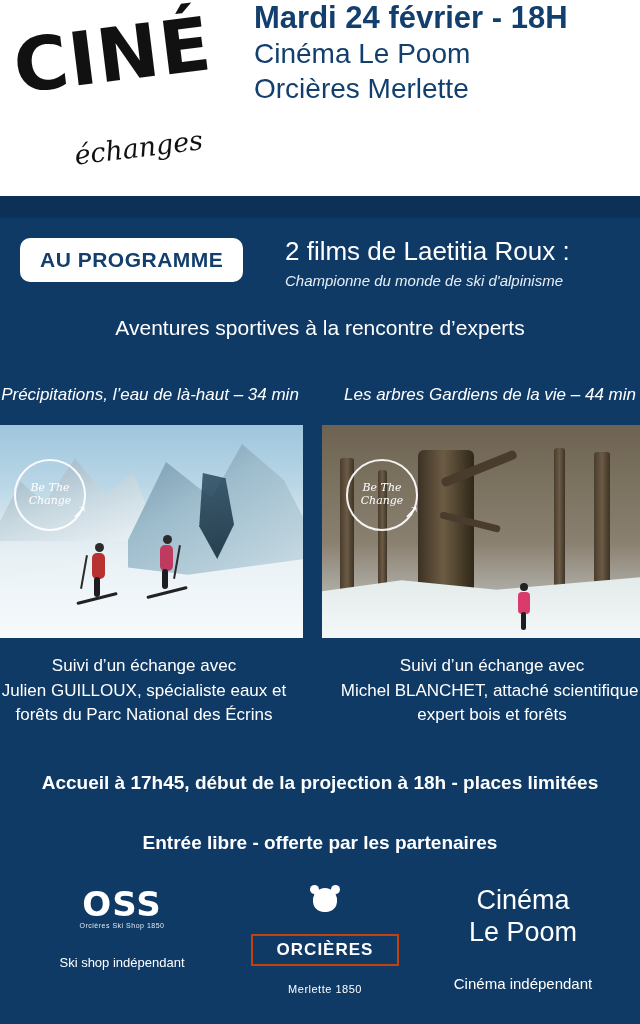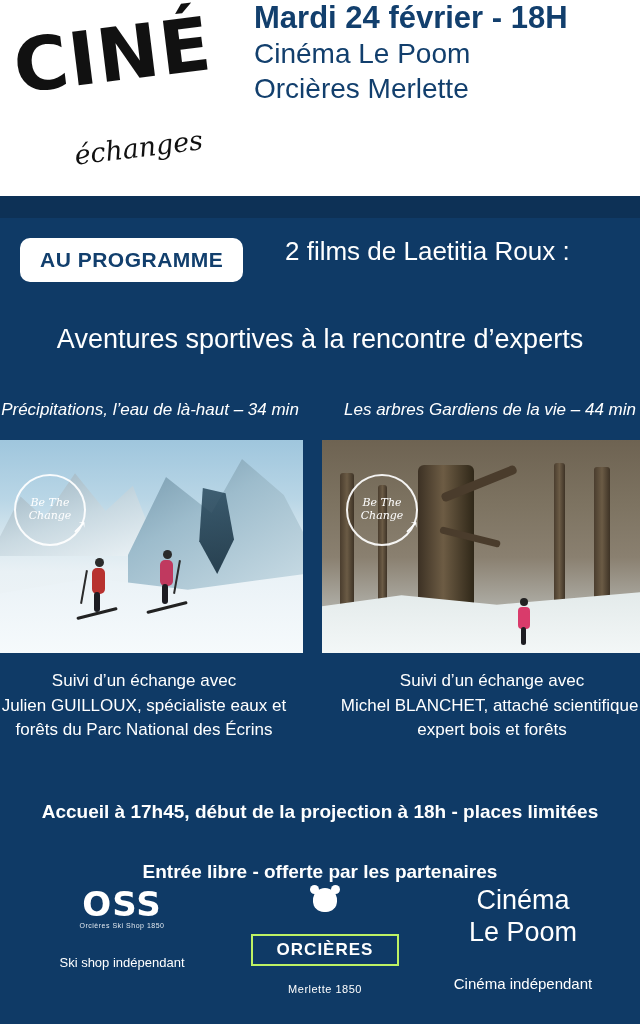--- a/index.html
+++ b/index.html
@@ -110,22 +110,22 @@
   .films-sub {
     position: absolute;
     left: 285px; top: 76px;
     font-size: 15px;
     font-style: italic;
     color: #e8eef5;
     white-space: nowrap;
   }
 
   .tagline {
-    margin-top: 8px;
-    font-size: 27px;
+    margin-top: 0;
+    font-size: 21px;
     color: #ffffff;
   }
 
   
   .film-titles {
     position: relative;
     margin-top: 45px;
     height: 26px;
   }
   .film-title {
@@ -228,21 +228,21 @@
   .captions { position: relative; margin-top: 16px; height: 100px; }
   .caption {
     position: absolute; top: 0;
     font-size: 17px; line-height: 1.45; color: #ffffff;
   }
   .cap-left  { left: -26px; width: 340px; text-align: center; }
   .cap-right { left: 322px; width: 340px; text-align: center; }
 
   
   .info1 {
-    margin-top: 32px;
+    margin-top: 18px;
     font-size: 19px; font-weight: bold; color: #ffffff;
     white-space: nowrap;
   }
   .info2 {
     margin-top: 38px;
     font-size: 19px; font-weight: bold; color: #ffffff;
   }
 
   
   .footer {
@@ -263,21 +263,21 @@
   .oss-sub { font-size: 7px; letter-spacing: .5px; margin-top: -2px; color:#dfe7ef;}
   .oss-note { font-size: 13px; margin-top: 26px; }
 
   .orc-badge {
     width: 112px; height: 56px;
     margin: 0 auto;
     display: flex; align-items: center; justify-content: center;
     color: #ffffff;
   }
   .orc-name {
-    border: 2px solid #bef264;
+    border: 2px solid #c2410c;
     padding: 4px 24px;
     font-weight: bold; font-size: 17px; letter-spacing: 1px;
   }
   .orc-sub { font-size: 11px; margin-top: 5px; letter-spacing: .5px; }
 
   .poom-name { font-size: 27px; line-height: 1.2; }
   .poom-note { font-size: 15px; margin-top: 26px; }
 
   .bear {
     position: relative;
@@ -302,20 +302,21 @@
       <div class="header-line3">Orcières Merlette</div>
     </div>
   </div>
 
   <div class="blue-body">
     <div class="band-top"></div>
 
     <div class="programme-row">
       <div class="badge">AU PROGRAMME</div>
       <div class="films-title">2 films de Laetitia Roux :</div>
+      <div class="films-sub">Championne du monde de ski d'alpinisme</div>
     </div>
 
     <div class="tagline">Aventures sportives à la rencontre d’experts</div>
 
     <div class="film-titles">
       <div class="film-title ft-left">Précipitations, l’eau de là-haut – 34 min</div>
       <div class="film-title ft-right">Les arbres Gardiens de la vie – 44 min</div>
     </div>
 
     <div class="images">

